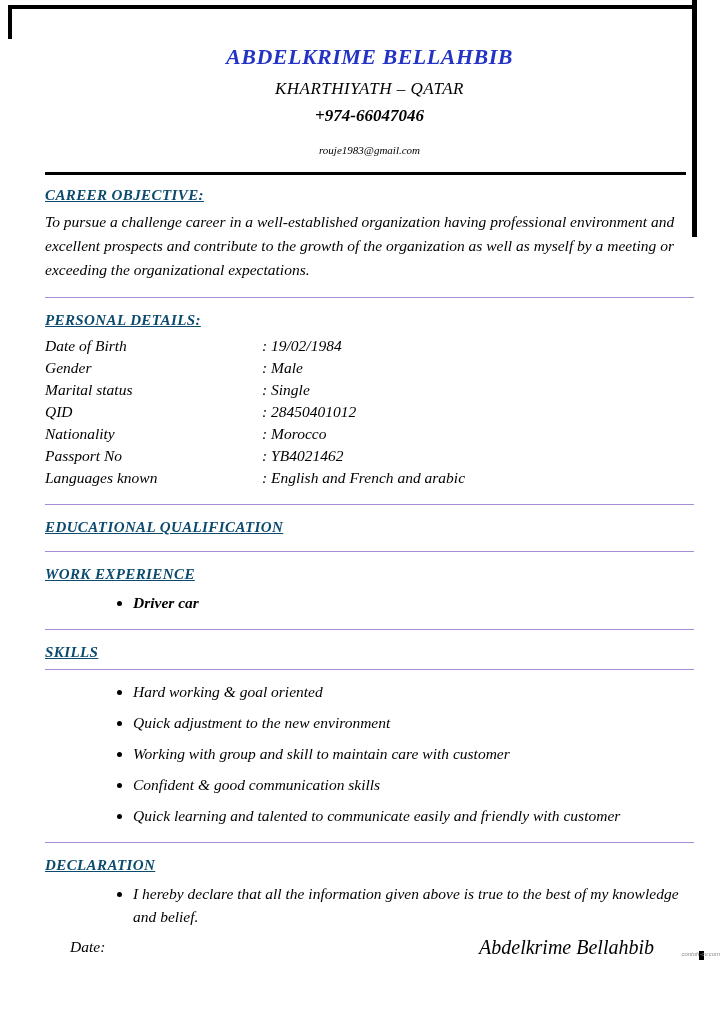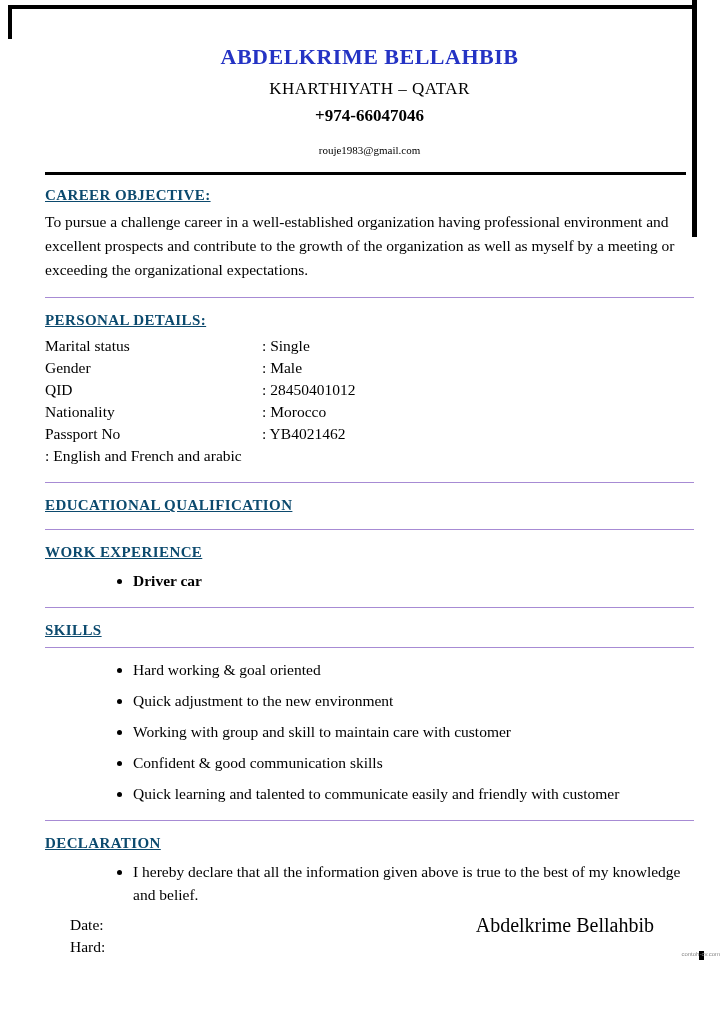--- a/index.html
+++ b/index.html
@@ -4,20 +4,21 @@
 <style>
   html, body { margin: 0; padding: 0; background: #ffffff; }
   .page {
     position: relative;
     width: 724px;
     height: 960px;
     background: #ffffff;
     font-family: "Liberation Serif", serif;
     color: #000000;
     overflow: hidden;
+    font-style: italic;
   }
   .content {
     position: relative;
     padding: 44px 30px 0 45px;
   }
 
   
   .bar { position: absolute; background: #000; }
   .bar-top          { left: 8px;   top: 5px;    width: 688px; height: 4px; }
   .bar-left-top     { left: 8px;   top: 5px;    width: 4px;   height: 34px; }
@@ -128,40 +129,45 @@
     <section>
       <h2 class="section-title">CAREER OBJECTIVE:</h2>
       <p class="body-text">To pursue a challenge career in a well-established organization having professional environment and excellent prospects and contribute to the growth of the organization as well as myself by a meeting or exceeding the organizational expectations.</p>
     </section>
 
     <hr class="divider">
 
     <section>
       <h2 class="section-title">PERSONAL DETAILS:</h2>
       <div class="detail-row">
+        <span class="detail-label">Date of Birth</span>
+        <span class="detail-value">: 19/02/1984</span>
+      </div>
+      <div class="detail-row">
+        <span class="detail-label">Gender</span>
+        <span class="detail-value">: Male</span>
+      </div>
+      <div class="detail-row">
         <span class="detail-label">Marital status</span>
         <span class="detail-value">: Single</span>
       </div>
       <div class="detail-row">
-        <span class="detail-label">Gender</span>
-        <span class="detail-value">: Male</span>
-      </div>
-      <div class="detail-row">
         <span class="detail-label">QID</span>
         <span class="detail-value">: 28450401012</span>
       </div>
       <div class="detail-row">
         <span class="detail-label">Nationality</span>
         <span class="detail-value">: Morocco</span>
       </div>
       <div class="detail-row">
         <span class="detail-label">Passport No</span>
         <span class="detail-value">: YB4021462</span>
       </div>
       <div class="detail-row">
+        <span class="detail-label">Languages known</span>
         <span class="detail-value">: English and  French and arabic</span>
       </div>
     </section>
 
     <hr class="divider">
 
     <section>
       <h2 class="section-title">EDUCATIONAL QUALIFICATION</h2>
     </section>
 

